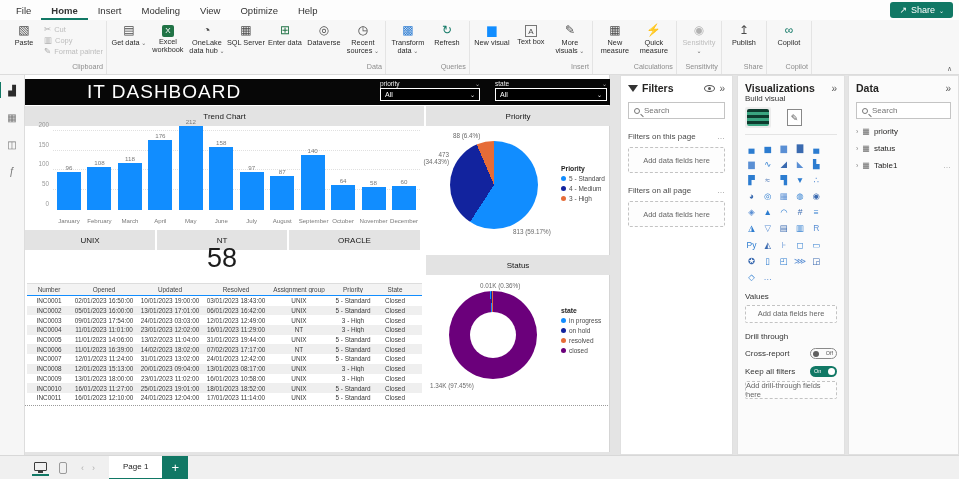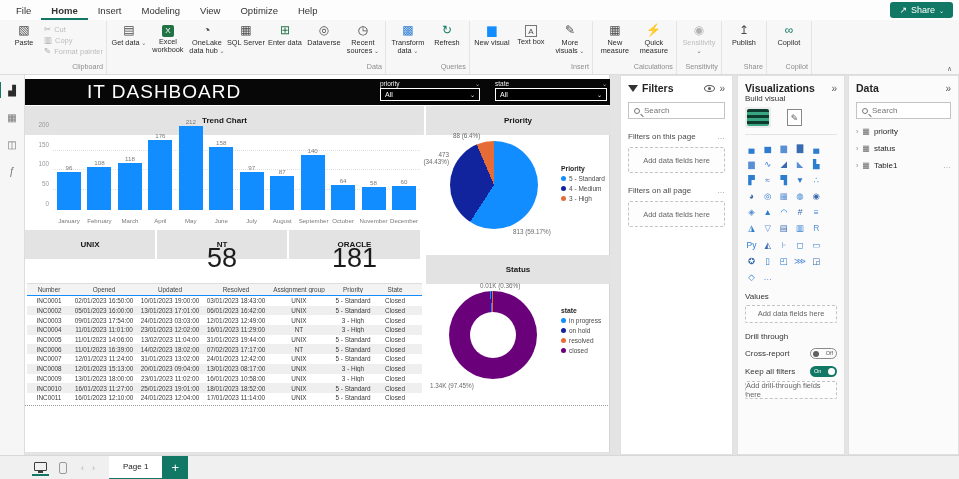--- a/index.html
+++ b/index.html
@@ -47,22 +47,22 @@
   
   .canvas{position:absolute;left:25px;top:0;width:585px;height:377px;background:#fff;
           border-right:1px solid #d5d5d5}
   .band{position:absolute;left:0;top:4px;width:585px;height:26px;background:#070707;color:#fff}
   .band-title{position:absolute;left:62px;top:2px;font-size:19px;letter-spacing:1px;font-weight:400}
   .slicer{position:absolute;top:1px;height:24px}
   .slab{font-size:6.5px;color:#f0f0f0;display:flex;justify-content:space-between;align-items:center}
   .slab .schev{color:#bbb;font-size:6px}
   .sbox{margin-top:1px;height:13px;border:1px solid #fff;display:flex;align-items:center;
         justify-content:space-between;padding:0 4px;font-size:7px;color:#fff;background:#000;cursor:pointer}
-  .sec-hdr{position:absolute;height:29px;background:#e3e3e3;display:flex;align-items:center;
-           justify-content:center;font-size:8px;font-weight:bold;color:#161616}
+  .sec-hdr{position:absolute;height:20px;background:#e3e3e3;display:flex;align-items:center;
+           justify-content:center;font-size:8px;font-weight:normal;color:#161616}
 
   
   .chart{position:absolute;left:2px;top:47px;width:397px;height:104px}
   .plot{position:absolute;left:26px;right:4px;top:4px;bottom:16px}
   .gline{position:absolute;left:0;right:0;border-top:1px dotted #e0e0e0}
   .ytick{position:absolute;left:-24px;width:20px;text-align:right;font-size:6.3px;color:#999;transform:translateY(-50%)}
   .bars{position:absolute;left:0;right:0;bottom:0;display:flex;align-items:flex-end;justify-content:space-between;padding:0 2px}
   .slot{display:flex;flex-direction:column;align-items:center;justify-content:flex-end;width:28px}
   .blab{font-size:6.2px;color:#7a7a7a;margin-bottom:1px}
   .bar{width:24px;background:#118DFF;cursor:pointer}
@@ -417,21 +417,20 @@
             <div class="xl">October</div>
             <div class="xl">November</div>
             <div class="xl">December</div>
           </div>
       </div>
 
       <div class="sec-hdr" style="left:0;top:155px;width:130px">UNIX</div>
       <div class="sec-hdr" style="left:132px;top:155px;width:130px">NT</div>
       <div class="sec-hdr" style="left:264px;top:155px;width:131px">ORACLE</div>
       <div class="card-val" style="left:132px;width:130px">58</div>
-      <div class="card-val" style="left:264px;width:131px">181</div>
 
       <div class="tbl">
           <div class="trow hdr">
             <div class="tc" style="width: 44px;">Number</div>
             <div class="tc" style="width: 66px;">Opened</div>
             <div class="tc" style="width: 66px;">Updated</div>
             <div class="tc" style="width: 66px;">Resolved</div>
             <div class="tc" style="width: 60px;">Assignment group</div>
             <div class="tc" style="width: 48px;">Priority</div>
             <div class="tc" style="width: 36px;">State</div>

